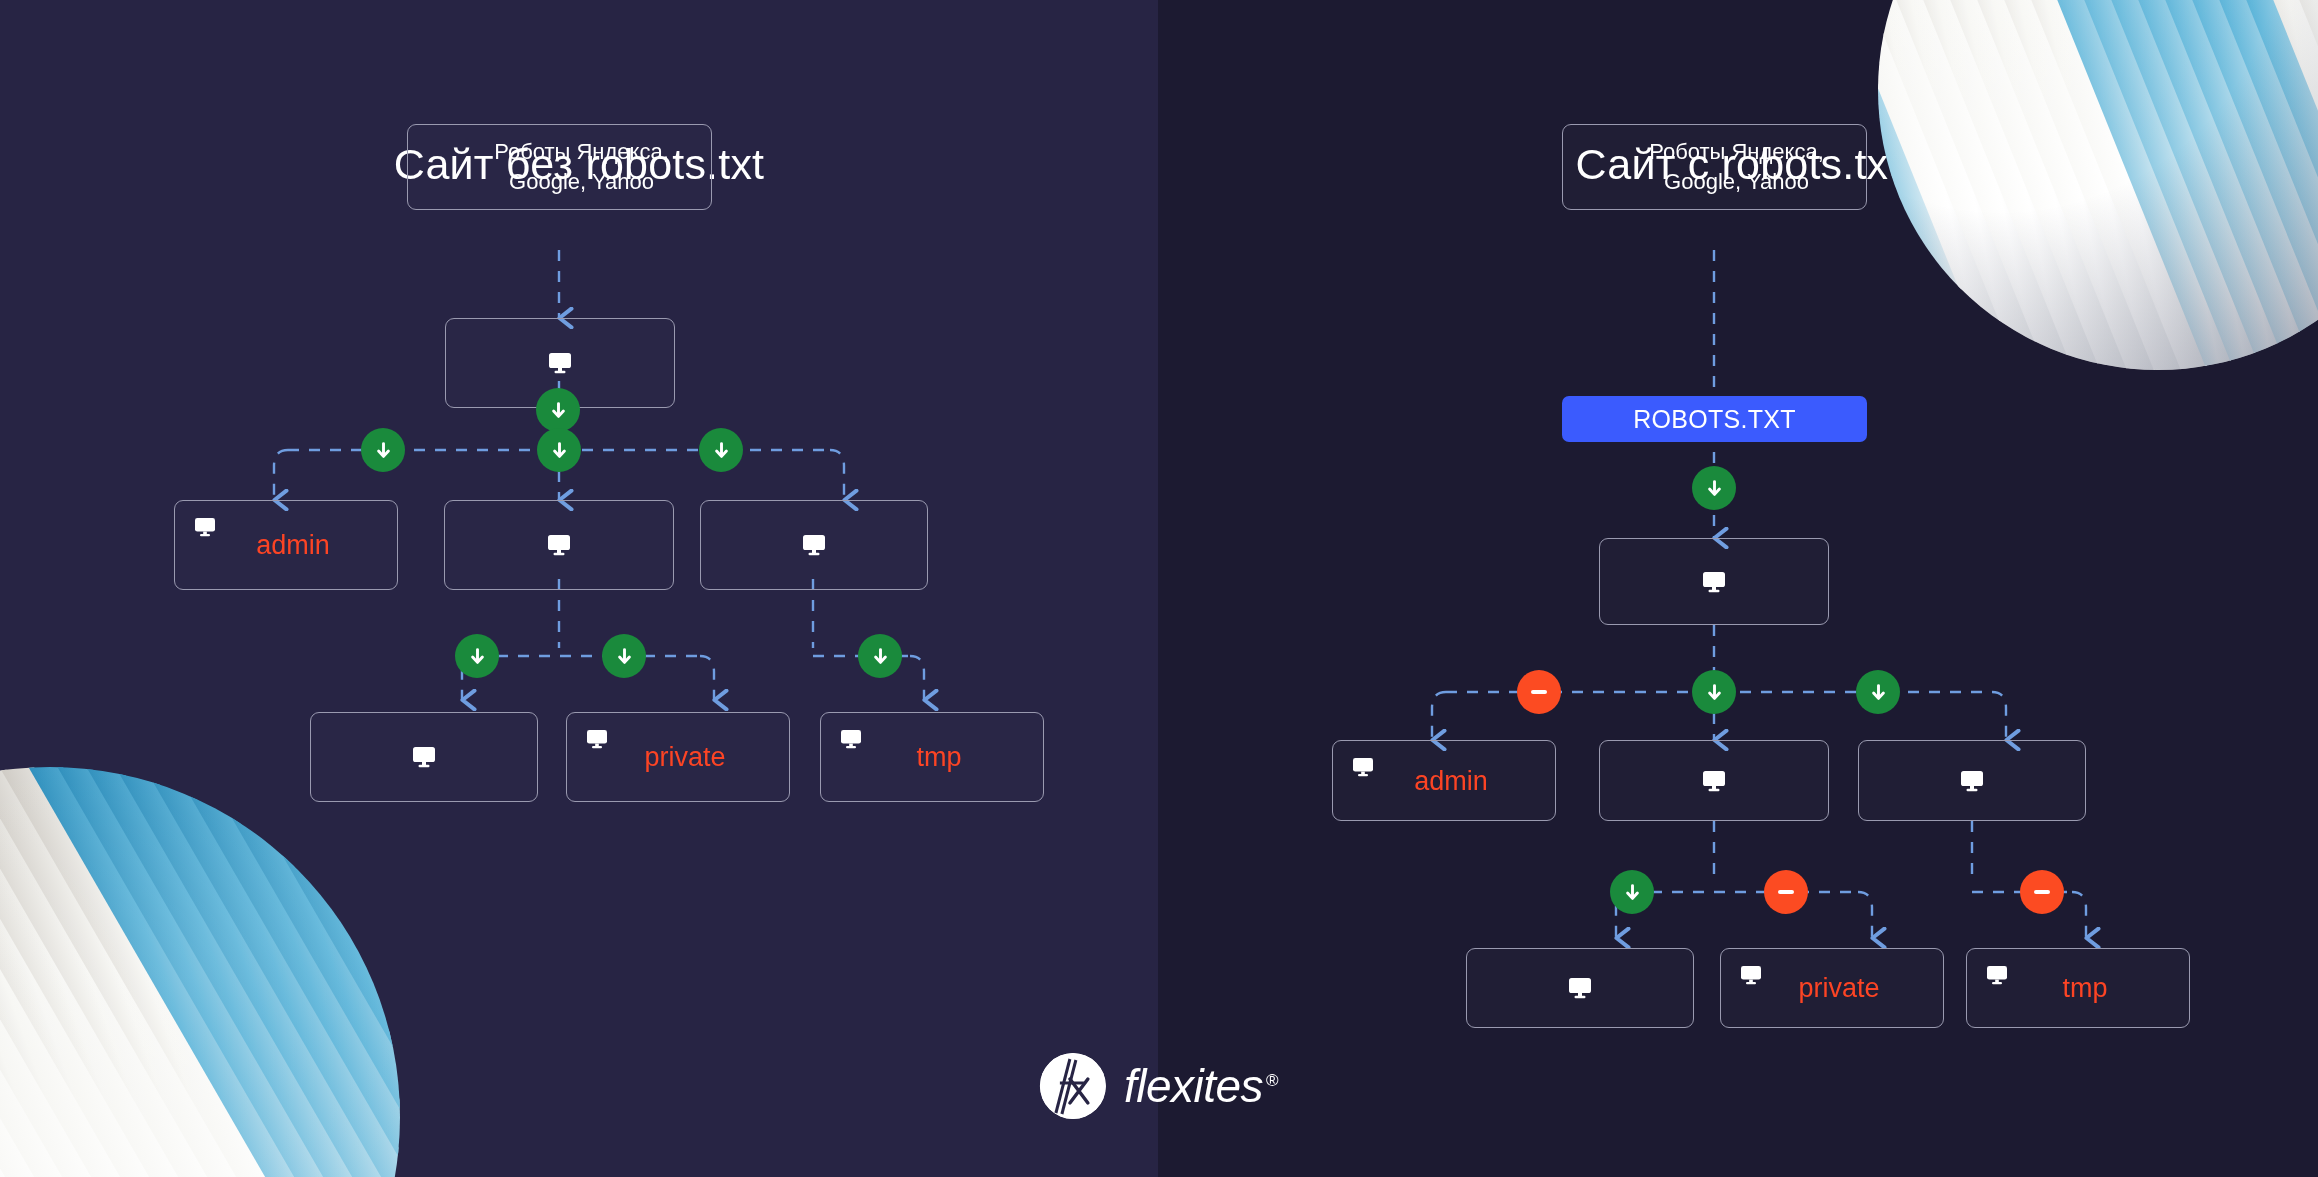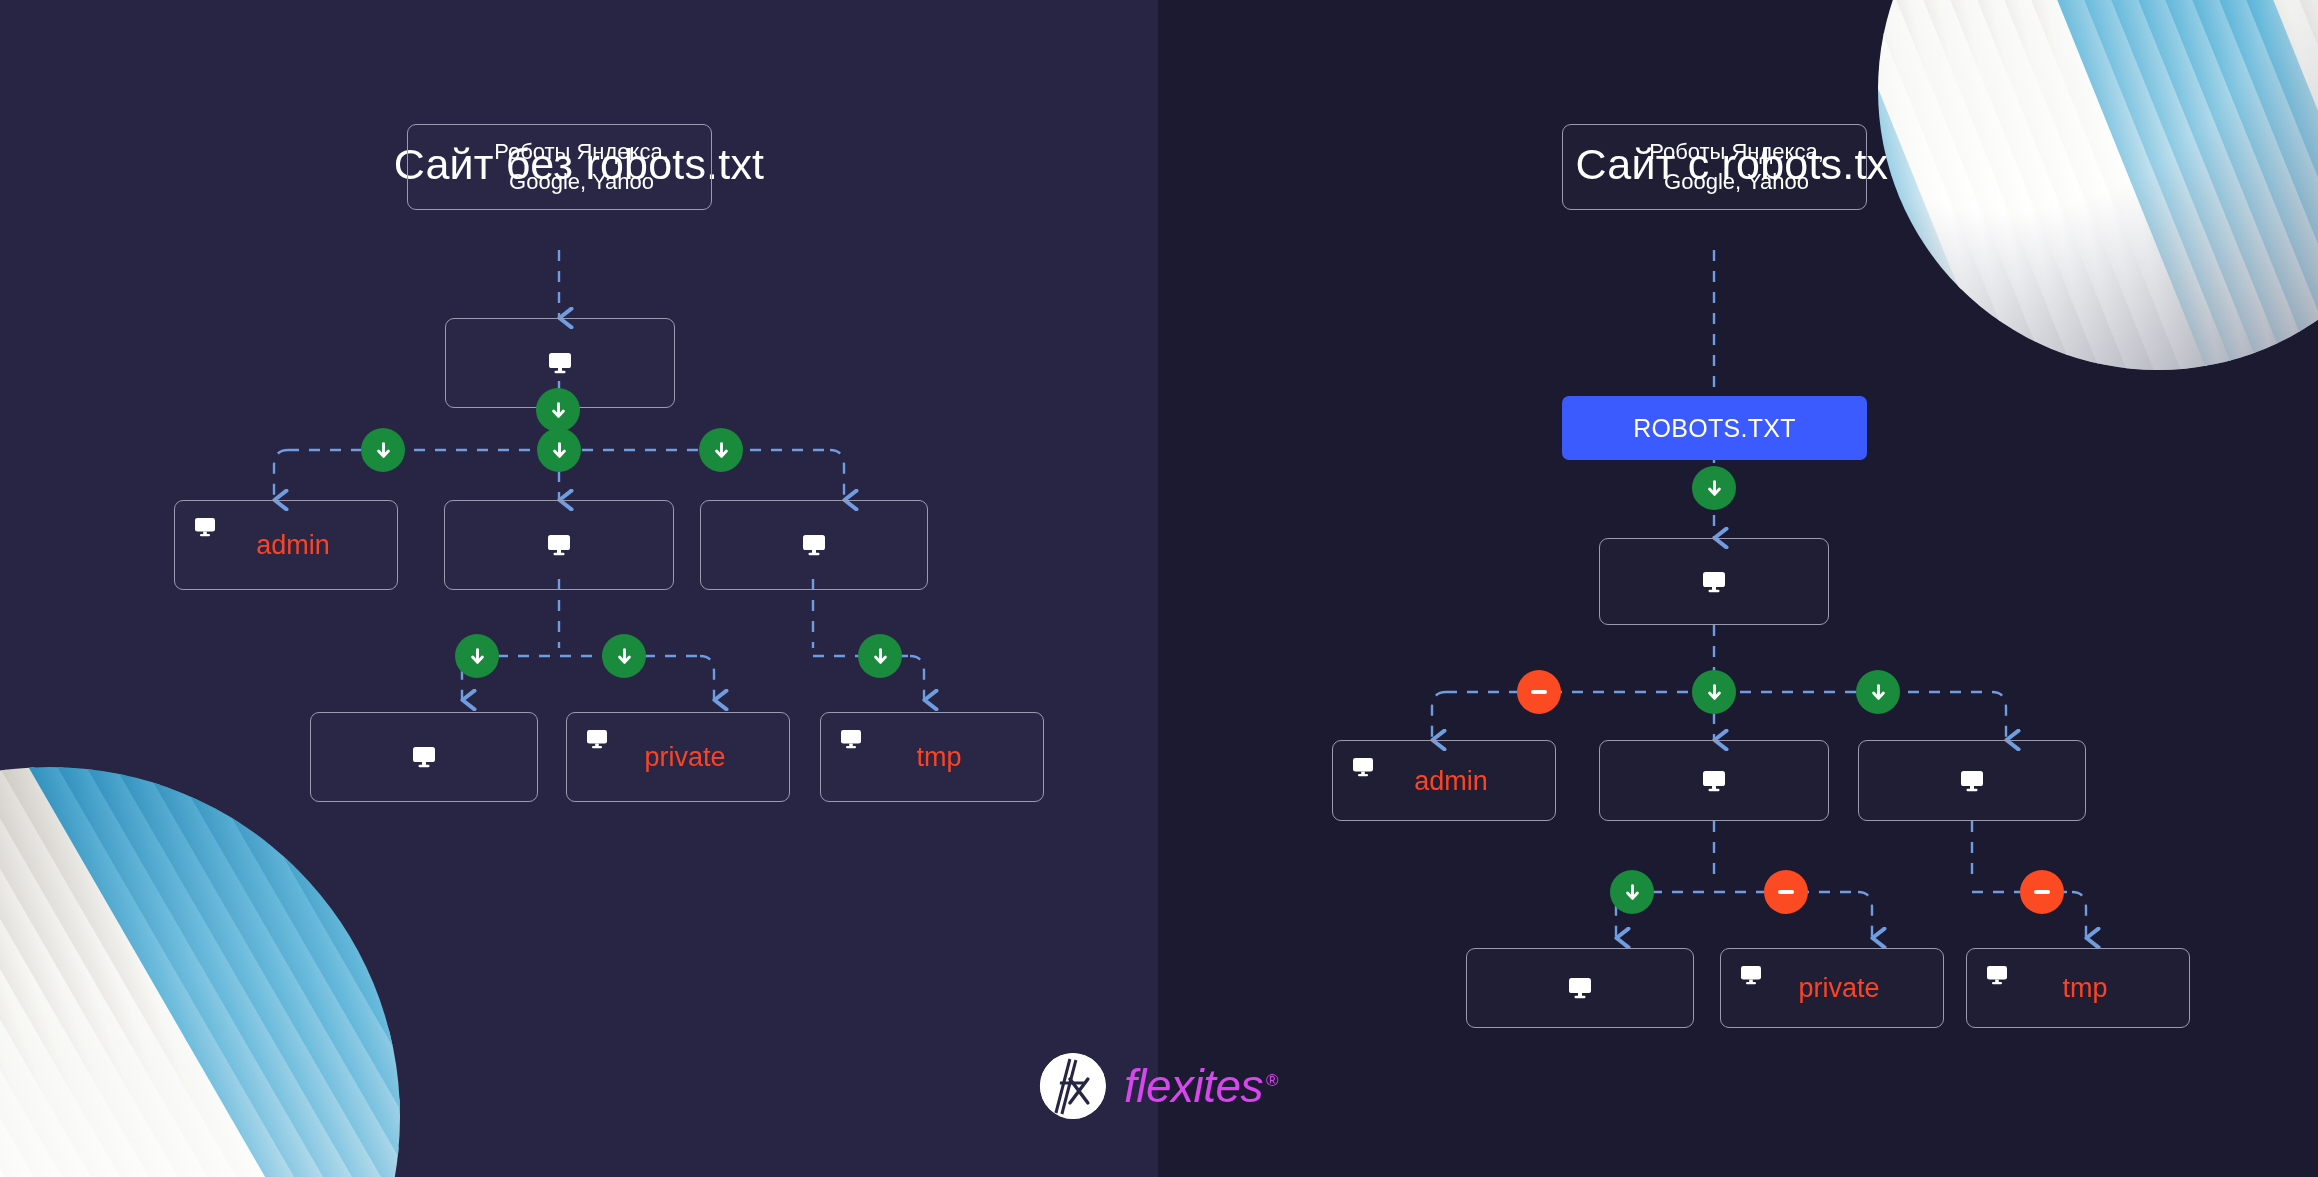--- a/index.html
+++ b/index.html
@@ -84,21 +84,21 @@
   
   #footer-logo{
     position:absolute;left:50%;transform:translateX(-50%);
     bottom:58px;display:flex;align-items:center;gap:18px;
   }
   #footer-logo .mark{
     width:66px;height:66px;border-radius:50%;background:#fff;
     position:relative;overflow:hidden;flex:0 0 auto;
   }
   #footer-logo .wordmark{
-    color:#d946ef;font-size:46px;font-style:italic;font-weight:400;
+    color:#ffffff;font-size:46px;font-style:italic;font-weight:400;
     letter-spacing:-.5px;position:relative;font-family:"Liberation Sans",sans-serif;
   }
   #footer-logo .reg{
     font-size:17px;vertical-align:super;font-style:normal;margin-left:3px;
   }
 </style>
 </head>
 <body>
 
 <div class="stage">
@@ -283,21 +283,21 @@
       </g>
     </svg>
 
     <div class="node root-head" style="left:404px;top:124px;width:305px;height:86px;">
       <div>
         <span>Роботы Яндекса,</span>
         <span>Google, Yahoo</span>
       </div>
     </div>
 
-    <div class="chip" style="left:404px;top:396px;width:305px;height:64px;">
+    <div class="chip" style="left:404px;top:396px;width:305px;height:46px;">
       <span>ROBOTS.TXT</span>
     </div>
 
     <div class="node" style="left:441px;top:538px;width:230px;height:87px;">
       <span class="mon-center">
         <svg class="mon" width="24" height="22" viewBox="0 0 24 22">
           <rect x="1" y="1" width="22" height="15" rx="2.6" fill="#fff"></rect>
           <rect x="10" y="16" width="4" height="3.3" fill="#fff"></rect>
           <rect x="6.5" y="18.8" width="11" height="2.4" rx="1.2" fill="#fff"></rect>
         </svg>

